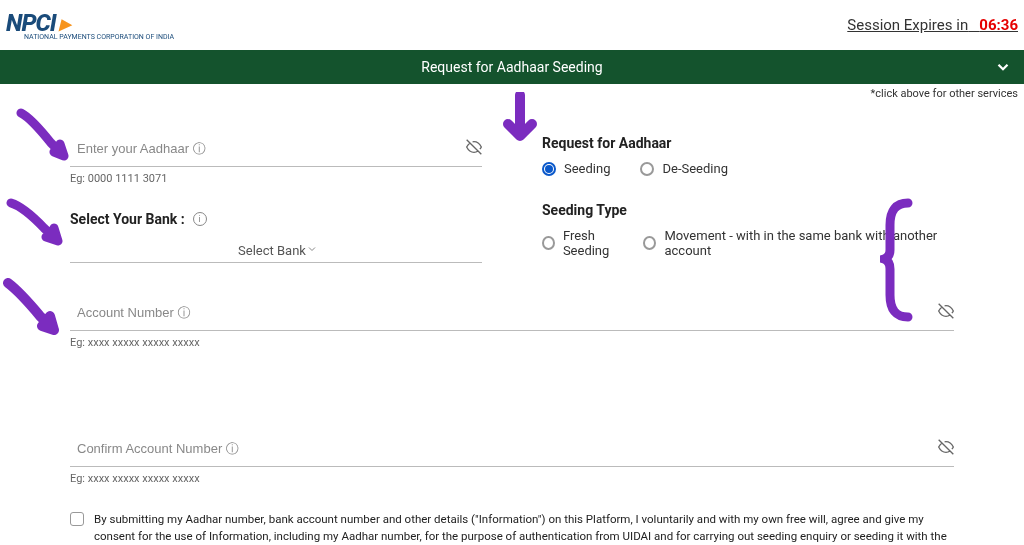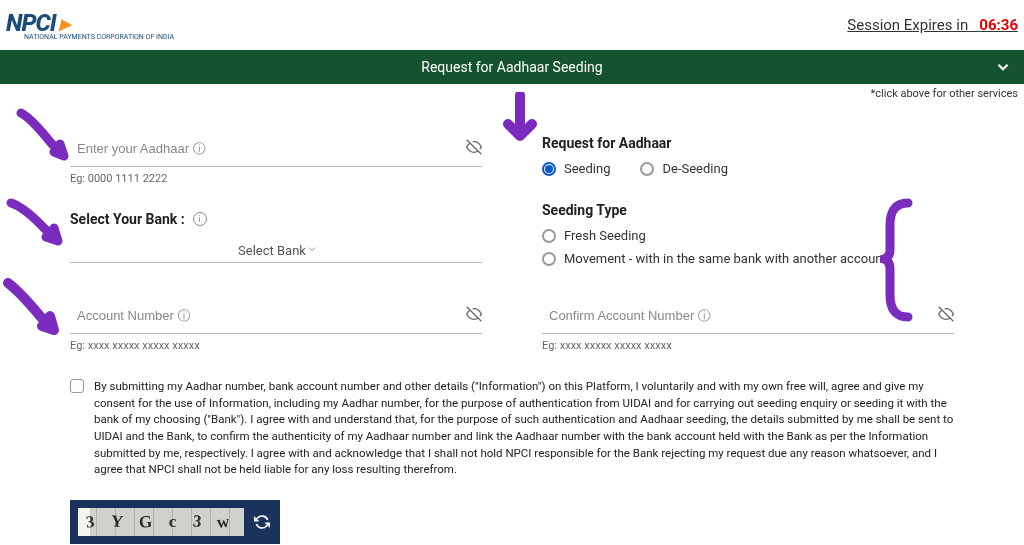--- a/index.html
+++ b/index.html
@@ -168,21 +168,21 @@
       position: absolute;
       width: 8px;
       height: 8px;
       border-radius: 50%;
       background: #0a58ca;
       top: 1px;
       left: 1px;
     }
     .radio-stack-list {
       display: flex;
-      flex-direction: column;
+      flex-direction: row;
       gap: 8px;
       margin-top: 10px;
     }
     .consent {
       padding: 0 70px;
       display: flex;
       gap: 10px;
       font-size: 11.5px;
       line-height: 1.45;
       color: #222;
@@ -236,20 +236,21 @@
     }
     
     .arrow {
       position: absolute;
       pointer-events: none;
       z-index: 50;
     }
     .row2 {
       display: flex;
       gap: 60px;
+      flex-direction: column;
     }
   </style>
 </head>
 <body>
 
 
 
 
 <div class="header">
   <div class="logo">
@@ -282,21 +283,21 @@
 
     <div class="field">
       <div class="input-wrap">
         <input class="input" type="text" placeholder="Enter your Aadhaar ⓘ" style="">
         <span class="eye-icon">
           <svg width="16" height="16" viewBox="0 0 24 24" fill="none" stroke="#666" stroke-width="2">
               <path d="M17.94 17.94A10 10 0 0 1 12 20c-7 0-11-8-11-8a18 18 0 0 1 5-5.94M9.9 4.24A9 9 0 0 1 12 4c7 0 11 8 11 8a18 18 0 0 1-2.16 3.19M1 1l22 22"></path>
             </svg>
         </span>
       </div>
-      <div class="example">Eg: 0000 1111 2222</div>
+      <div class="example">Eg: 0000 1111 3071</div>
     </div>
 
     <div class="field">
       <div class="label">
         <span>Select Your Bank :</span>
         <span class="info-icon">i</span>
       </div>
       <div class="select-wrap">
         <span class="select-text">Select Bank</span>
         <span class="chev-down">

